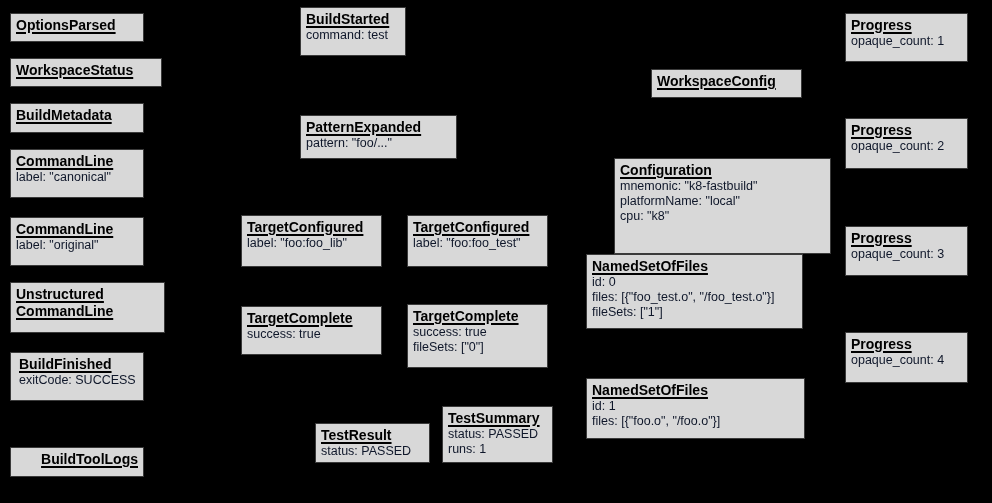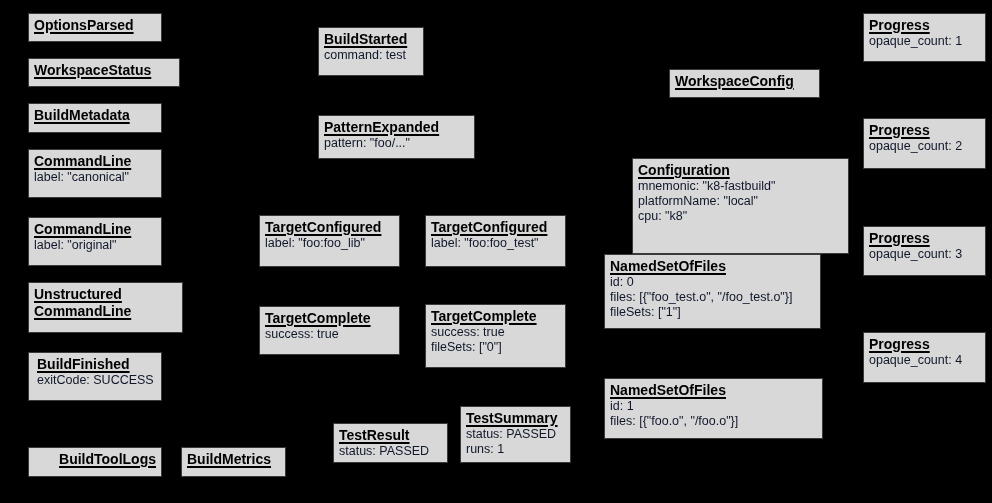--- a/index.html
+++ b/index.html
@@ -16,21 +16,20 @@
     font-family: "Liberation Sans", sans-serif;
   }
   .node {
     position: absolute;
     background: #d8d8d8;
     border: 1px solid #3a3a3a;
     box-sizing: border-box;
     padding: 3px 5px 3px 5px;
     color: #000000;
     overflow: hidden;
-    margin-left: 18px;
   }
   .node-title {
     font-weight: bold;
     font-size: 14px;
     line-height: 17px;
     text-decoration: underline;
     text-underline-offset: 2px;
     text-decoration-thickness: 1.5px;
     white-space: pre-line;
     color: #000000;
@@ -67,24 +66,21 @@
       <div class="node-title">Unstructured
 CommandLine</div>
     </div>
     <div class="node" style="left: 10px; top: 352px; width: 134px; height: 49px; padding-left: 8px;">
       <div class="node-title">BuildFinished</div>
       <div class="node-line">exitCode: SUCCESS</div>
     </div>
     <div class="node" style="left: 10px; top: 447px; width: 134px; height: 30px; text-align: right;">
       <div class="node-title">BuildToolLogs</div>
     </div>
-    <div class="node" style="left: 163px; top: 447px; width: 105px; height: 30px;">
-      <div class="node-title">BuildMetrics</div>
-    </div>
-    <div class="node" style="left: 300px; top: 27px; width: 106px; height: 49px;">
+    <div class="node" style="left: 300px; top: 7px; width: 106px; height: 49px;">
       <div class="node-title">BuildStarted</div>
       <div class="node-line">command: test</div>
     </div>
     <div class="node" style="left: 300px; top: 115px; width: 157px; height: 44px;">
       <div class="node-title">PatternExpanded</div>
       <div class="node-line">pattern: "foo/..."</div>
     </div>
     <div class="node" style="left: 241px; top: 215px; width: 141px; height: 52px;">
       <div class="node-title">TargetConfigured</div>
       <div class="node-line">label: "foo:foo_lib"</div>

